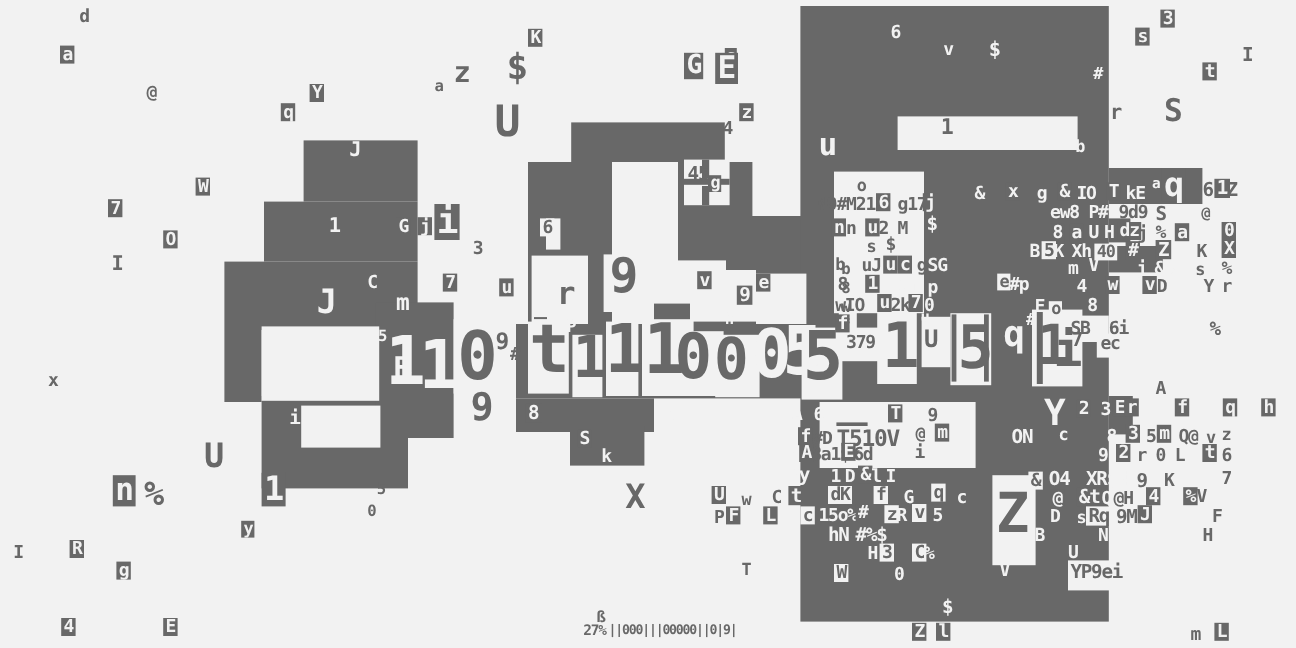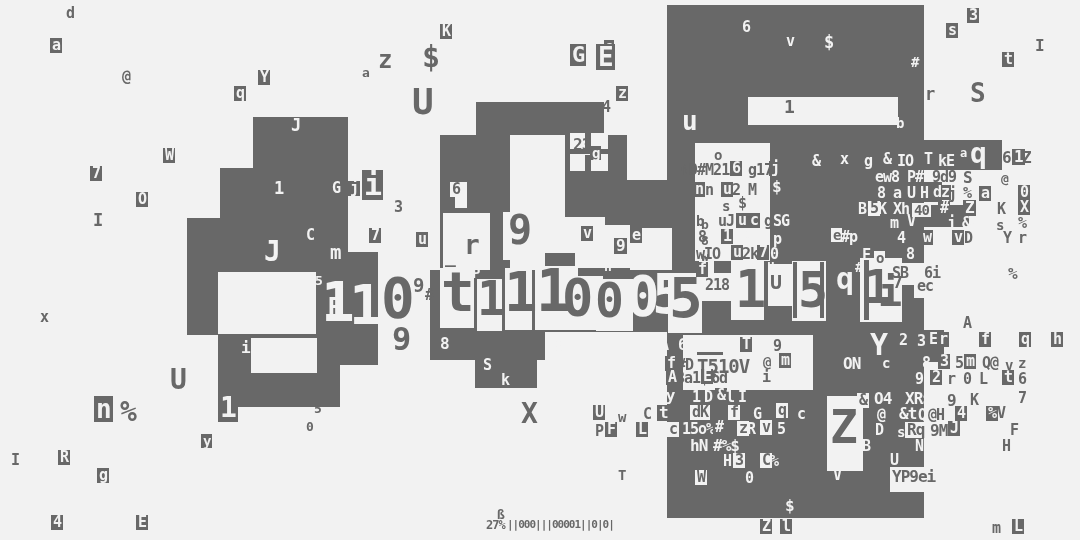--- a/index.html
+++ b/index.html
@@ -105,21 +105,21 @@
     <div class="gl g2" style="left: 348px; top: 181px; font-size: 15px;">j</div>
     <div class="gl g2" style="left: 362px; top: 170px; font-size: 30px;">i</div>
     <div class="gl g0" style="left: 394px; top: 200px; font-size: 15px;">3</div>
     <div class="gl g1" style="left: 306px; top: 228px; font-size: 15px;">C</div>
     <div class="gl g1" style="left: 330px; top: 243px; font-size: 19px;">m</div>
     <div class="gl g2" style="left: 369px; top: 228px; font-size: 15px;">7</div>
     <div class="gl g2" style="left: 416px; top: 232px; font-size: 15px;">u</div>
     <div class="gl g1" style="left: 264px; top: 238px; font-size: 28px;">J</div>
     <div class="gl g3" style="left: 450px; top: 182px; font-size: 15px;">6</div>
     <div class="gl g2" style="left: 590px; top: 146px; font-size: 14px;">g</div>
-    <div class="gl g0" style="left: 573px; top: 137px; font-size: 16px;">23</div>
+    <div class="gl g0" style="left: 573px; top: 137px; font-size: 16px;">45</div>
     <div class="gl g0" style="left: 602px; top: 100px; font-size: 15px;">4</div>
     <div class="gl g2" style="left: 616px; top: 86px; font-size: 15px;">z</div>
     <div class="gl g2" style="left: 570px; top: 44px; font-size: 22px;">G</div>
     <div class="gl g2" style="left: 604px; top: 40px; font-size: 12px;">a</div>
     <div class="gl g2" style="left: 596px; top: 44px; font-size: 26px;">E</div>
     <div class="gl g1" style="left: 742px; top: 20px; font-size: 15px;">6</div>
     <div class="gl g1" style="left: 786px; top: 34px; font-size: 15px;">v</div>
     <div class="gl g1" style="left: 824px; top: 34px; font-size: 17px;">$</div>
     <div class="gl g1" style="left: 911px; top: 55px; font-size: 14px;">#</div>
     <div class="gl g2" style="left: 967px; top: 8px; font-size: 15px;">3</div>
@@ -181,21 +181,21 @@
     <div class="gl g0" style="left: 521px; top: 400px; font-size: 28px;">X</div>
     <div class="gl g0" style="left: 618px; top: 468px; font-size: 14px;">T</div>
     <div class="gl g2" style="left: 593px; top: 405px; font-size: 15px;">U</div>
     <div class="gl g0" style="left: 618px; top: 410px; font-size: 14px;">w</div>
     <div class="gl g0" style="left: 643px; top: 407px; font-size: 15px;">C</div>
     <div class="gl g0" style="left: 595px; top: 424px; font-size: 15px;">P</div>
     <div class="gl g2" style="left: 605px; top: 422px; font-size: 15px;">F</div>
     <div class="gl g2" style="left: 636px; top: 422px; font-size: 15px;">L</div>
     <div class="gl g0" style="left: 486px; top: 519px; font-size: 12px;">27%</div>
     <div class="gl g0" style="left: 497px; top: 508px; font-size: 13px;">ß</div>
-    <div class="gl g0" style="left: 507px; top: 519px; font-size: 11px;">||000|||00001||0|0|</div>
+    <div class="gl g0" style="left: 507px; top: 519px; font-size: 11px;">||000|||00000||0|9|</div>
     <div class="gl g0" style="left: 714px; top: 148px; font-size: 14px;">o</div>
     <div class="gl g0" style="left: 681px; top: 163px; font-size: 15px;">N9#M21</div>
     <div class="gl g2" style="left: 730px; top: 161px; font-size: 15px;">6</div>
     <div class="gl g0" style="left: 748px; top: 163px; font-size: 15px;">g17</div>
     <div class="gl g2" style="left: 769px; top: 161px; font-size: 15px;">j</div>
     <div class="gl g2" style="left: 693px; top: 182px; font-size: 15px;">n</div>
     <div class="gl g0" style="left: 705px; top: 183px; font-size: 15px;">n</div>
     <div class="gl g2" style="left: 721px; top: 182px; font-size: 15px;">u</div>
     <div class="gl g0" style="left: 732px; top: 183px; font-size: 15px;">2</div>
     <div class="gl g0" style="left: 748px; top: 183px; font-size: 15px;">M</div>
@@ -211,21 +211,21 @@
     <div class="gl g0" style="left: 698px; top: 230px; font-size: 15px;">8</div>
     <div class="gl g2" style="left: 721px; top: 229px; font-size: 15px;">1</div>
     <div class="gl g1" style="left: 746px; top: 230px; font-size: 15px;">Wh</div>
     <div class="gl g1" style="left: 773px; top: 232px; font-size: 15px;">p</div>
     <div class="gl g0" style="left: 696px; top: 247px; font-size: 15px;">wIO</div>
     <div class="gl g2" style="left: 731px; top: 245px; font-size: 15px;">u</div>
     <div class="gl g0" style="left: 742px; top: 247px; font-size: 15px;">2k</div>
     <div class="gl g2" style="left: 757px; top: 245px; font-size: 15px;">7</div>
     <div class="gl g1" style="left: 770px; top: 247px; font-size: 15px;">0</div>
     <div class="gl g2" style="left: 696px; top: 262px; font-size: 15px;">f</div>
-    <div class="gl g0" style="left: 705px; top: 278px; font-size: 15px;">218</div>
+    <div class="gl g0" style="left: 705px; top: 278px; font-size: 15px;">379</div>
     <div class="gl g1" style="left: 862px; top: 248px; font-size: 15px;">F</div>
     <div class="gl g3" style="left: 874px; top: 251px; font-size: 14px;">o</div>
     <div class="gl g1" style="left: 906px; top: 247px; font-size: 15px;">8</div>
     <div class="gl g3" style="left: 831px; top: 228px; font-size: 14px;">e</div>
     <div class="gl g1" style="left: 841px; top: 230px; font-size: 15px;">#p</div>
     <div class="gl g1" style="left: 890px; top: 216px; font-size: 15px;">m</div>
     <div class="gl g1" style="left: 907px; top: 214px; font-size: 15px;">V</div>
     <div class="gl g1" style="left: 947px; top: 216px; font-size: 15px;">j</div>
     <div class="gl g1" style="left: 962px; top: 216px; font-size: 15px;">&amp;%</div>
     <div class="gl g0" style="left: 996px; top: 218px; font-size: 14px;">s</div>

